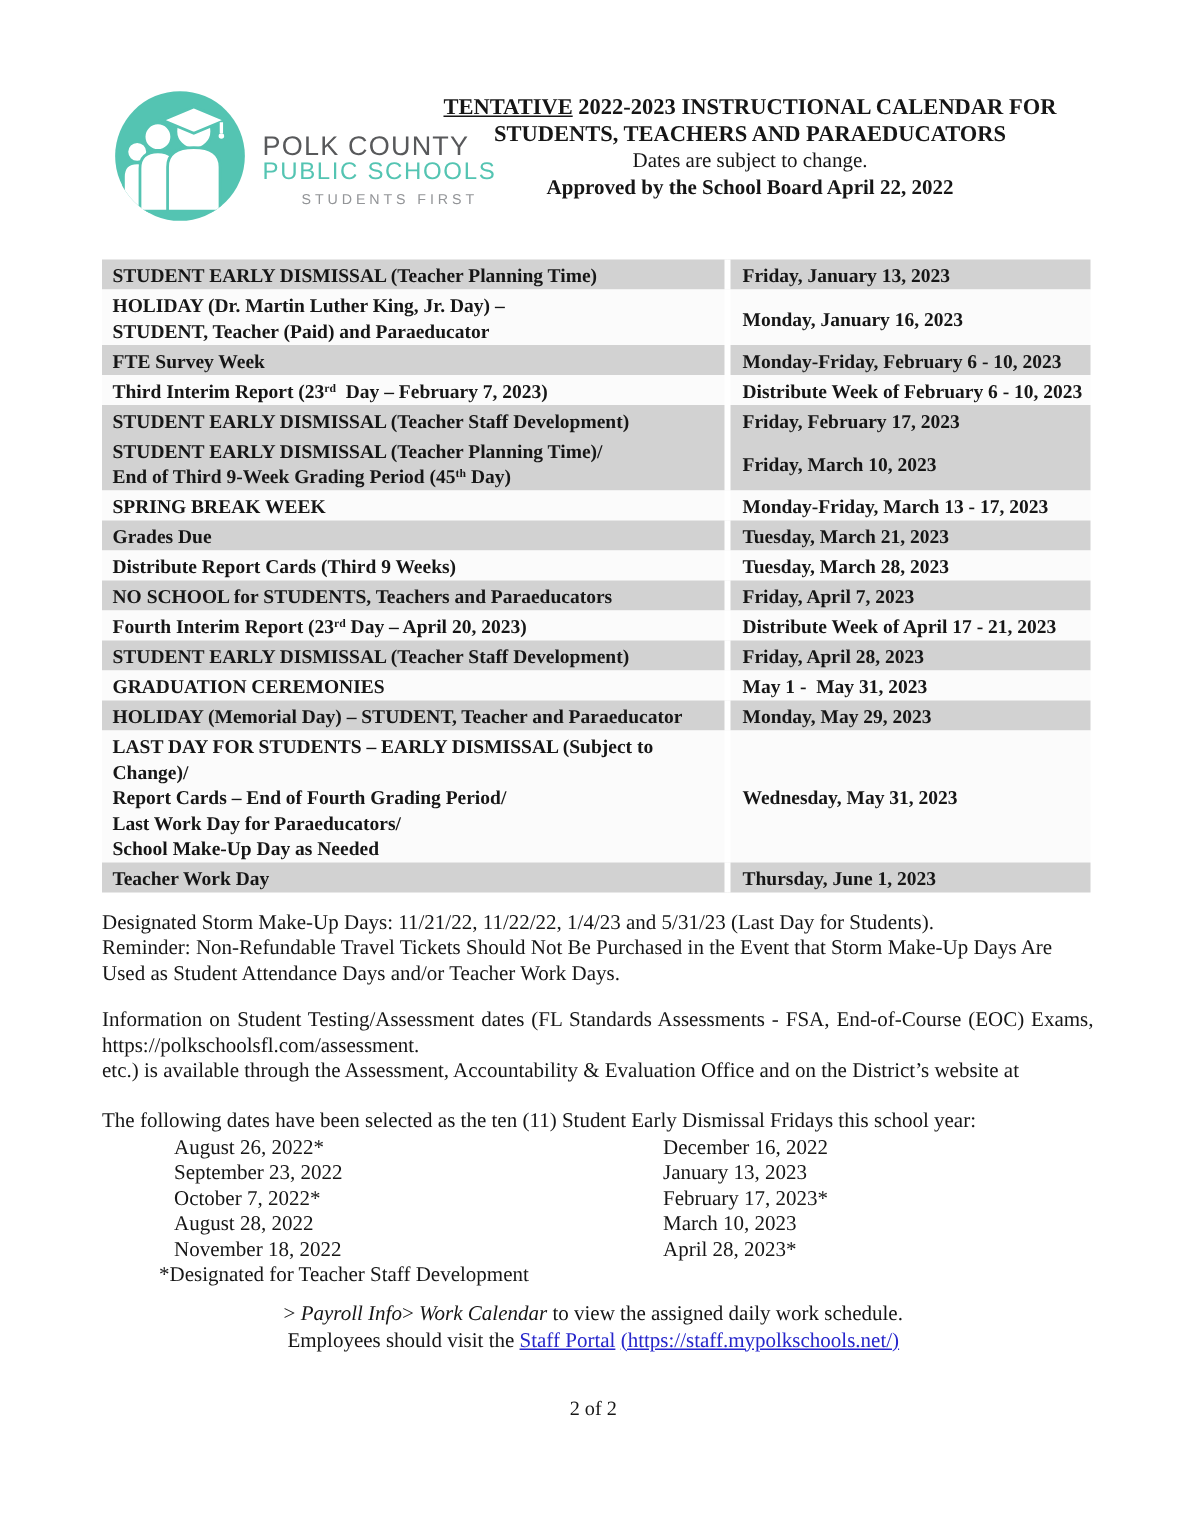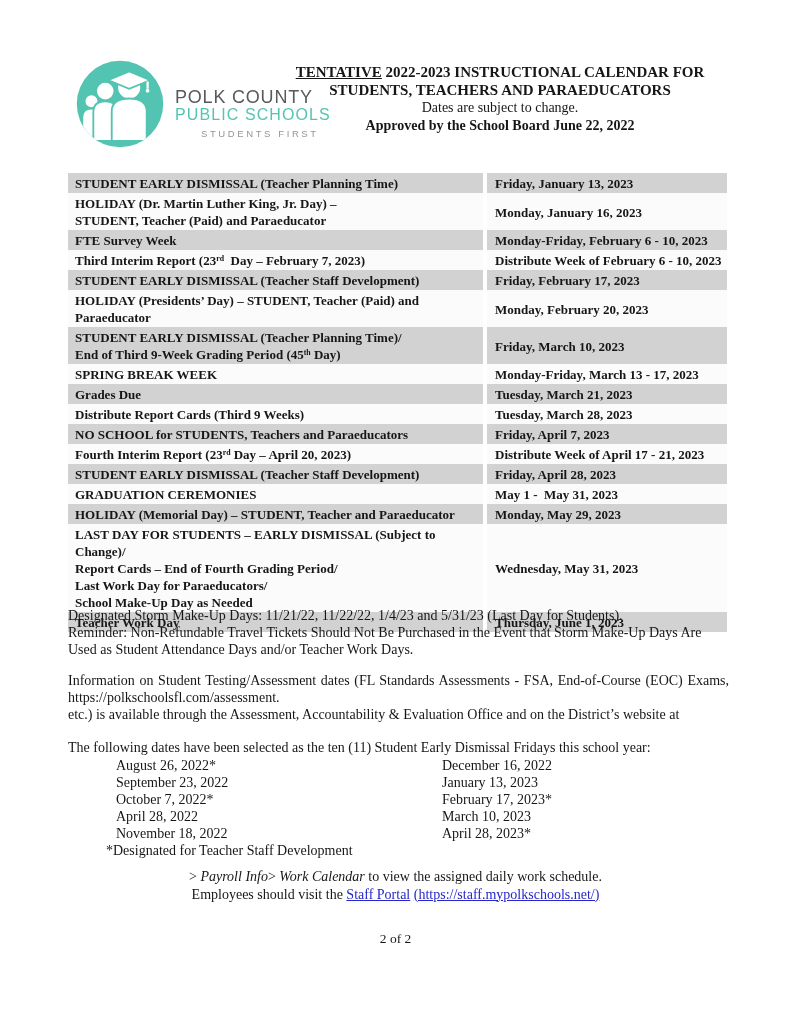--- a/index.html
+++ b/index.html
@@ -75,21 +75,21 @@
       <div class="logo-name1">POLK COUNTY</div>
       <div class="logo-name2">PUBLIC SCHOOLS</div>
       <div class="logo-tagline">STUDENTS FIRST</div>
     </div>
   </div>
 
   <div class="titleblock">
     <div class="title-main"><span class="u">TENTATIVE</span><span> 2022-2023 INSTRUCTIONAL CALENDAR FOR</span></div>
     <div class="title-main">STUDENTS, TEACHERS AND PARAEDUCATORS</div>
     <div class="title-sub">Dates are subject to change.</div>
-    <div class="title-approved">Approved by the School Board June 22, 2022</div>
+    <div class="title-approved">Approved by the School Board April 22, 2022</div>
   </div>
 
   <table class="caltable">
     <tbody id="cal-body">
         <tr class="shaded">
           <td class="event"><div class="evline">STUDENT EARLY DISMISSAL (Teacher Planning Time)</div></td>
           <td class="date">Friday, January 13, 2023</td>
         </tr>
         <tr class="plain">
           <td class="event"><div class="evline">HOLIDAY (Dr. Martin Luther King, Jr. Day) –</div><div class="evline">STUDENT, Teacher (Paid) and Paraeducator</div></td>
@@ -99,24 +99,20 @@
           <td class="event"><div class="evline">FTE Survey Week</div></td>
           <td class="date">Monday-Friday, February 6 - 10, 2023</td>
         </tr>
         <tr class="plain">
           <td class="event"><div class="evline">Third Interim Report (23<sup>rd</sup>  Day – February 7, 2023)</div></td>
           <td class="date">Distribute Week of February 6 - 10, 2023</td>
         </tr>
         <tr class="shaded">
           <td class="event"><div class="evline">STUDENT EARLY DISMISSAL (Teacher Staff Development)</div></td>
           <td class="date">Friday, February 17, 2023</td>
-        </tr>
-        <tr class="plain">
-          <td class="event"><div class="evline">HOLIDAY (Presidents’ Day) – STUDENT, Teacher (Paid) and Paraeducator</div></td>
-          <td class="date">Monday, February 20, 2023</td>
         </tr>
         <tr class="shaded">
           <td class="event"><div class="evline">STUDENT EARLY DISMISSAL (Teacher Planning Time)/</div><div class="evline">End of Third 9-Week Grading Period (45<sup>th</sup> Day)</div></td>
           <td class="date">Friday, March 10, 2023</td>
         </tr>
         <tr class="plain">
           <td class="event"><div class="evline">SPRING BREAK WEEK</div></td>
           <td class="date">Monday-Friday, March 13 - 17, 2023</td>
         </tr>
         <tr class="shaded">
@@ -170,21 +166,21 @@
       <div class="pline">etc.) is available through the Assessment, Accountability &amp; Evaluation Office and on the District’s website at</div>
     </div>
 
   <div class="dismissal">
     <div>The following dates have been selected as the ten (11) Student Early Dismissal Fridays this school year:</div>
     <div class="dis-cols">
       <div class="dis-col1" id="dis-col1">
           <div class="pline">August 26, 2022*</div>
           <div class="pline">September 23, 2022</div>
           <div class="pline">October 7, 2022*</div>
-          <div class="pline">April 28, 2022</div>
+          <div class="pline">August 28, 2022</div>
           <div class="pline">November 18, 2022</div>
         </div>
       <div class="dis-col2" id="dis-col2">
           <div class="pline">December 16, 2022</div>
           <div class="pline">January 13, 2023</div>
           <div class="pline">February 17, 2023*</div>
           <div class="pline">March 10, 2023</div>
           <div class="pline">April 28, 2023*</div>
         </div>
     </div>

